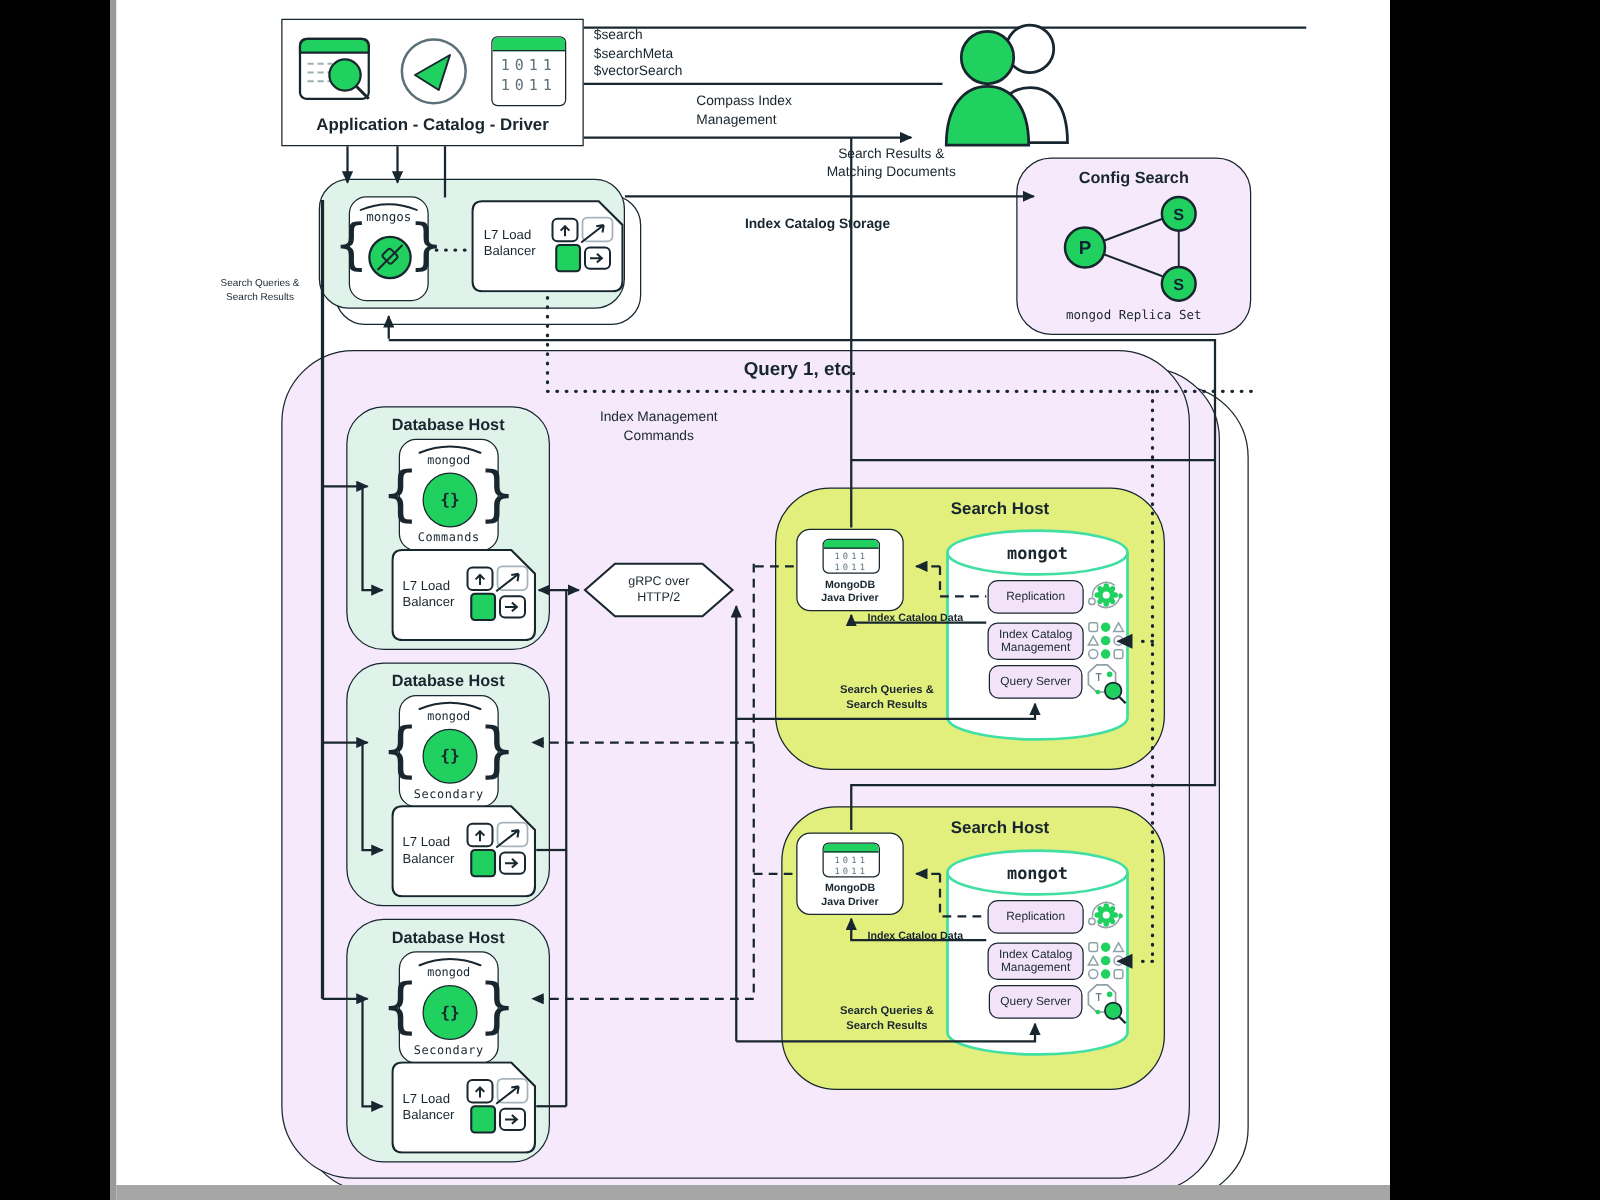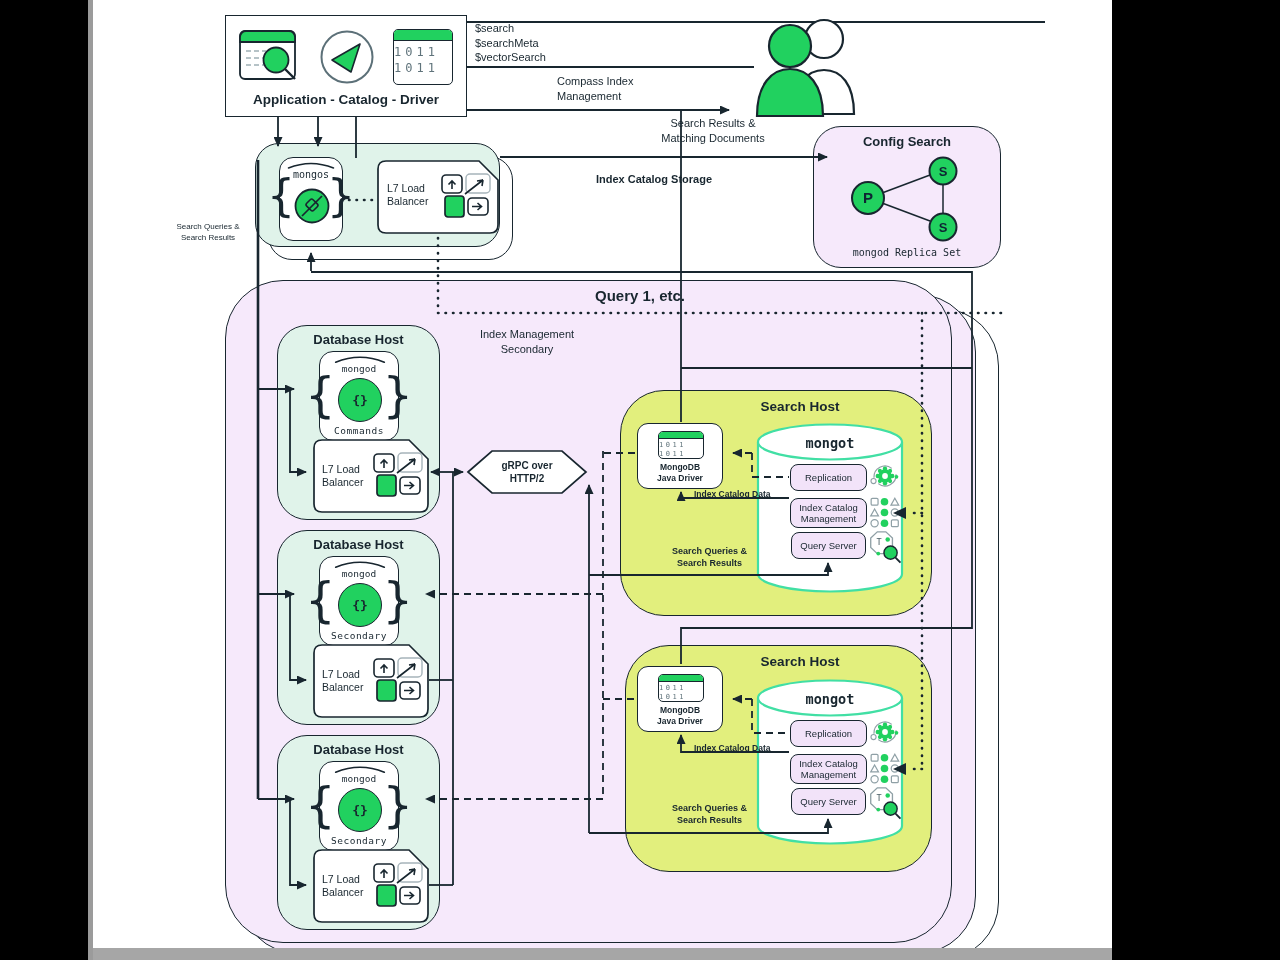--- a/index.html
+++ b/index.html
@@ -23,21 +23,21 @@
   .compbox{background:var(--lav);border:1.5px solid var(--ink);border-radius:8px;
     display:flex;align-items:center;justify-content:center;font-size:9.5px;line-height:11px;
     text-align:center;font-weight:500}
   .bracewrap{position:relative;background:#fff;border:1.8px solid var(--ink);border-radius:14px}
   .brace{position:absolute;font-family:"DejaVu Sans",sans-serif;color:var(--ink);font-weight:400;line-height:1}
   .gcirc{background:var(--green);border:1.8px solid var(--ink);border-radius:50%;
     display:flex;align-items:center;justify-content:center}
   .role{font-size:9.5px;letter-spacing:.5px}
   .winicon{background:#fff;border:1.7px solid var(--ink);border-radius:5px;overflow:hidden}
   .winhead{background:var(--green);border-bottom:1.7px solid var(--ink)}
-  .binrow{color:#5f737b;font-family:"DejaVu Sans Mono",monospace}
+  .binrow{color:#5f737b;text-align:center;font-family:"DejaVu Sans Mono",monospace}
 </style>
 </head>
 <body>
 <div class="stage">
 
 <svg width="0" height="0" style="position:absolute" aria-hidden="true">
 <defs>
   <symbol id="i-lb" viewBox="0 0 54 46">
     <rect x="27" y="1" width="24" height="19" rx="4" fill="#fff" stroke="#a6b4ba" stroke-width="1.4"></rect>
     <rect x="3" y="2" width="20" height="18" rx="4" fill="#fff" stroke="#18262f" stroke-width="1.6"></rect>
@@ -98,21 +98,21 @@
 <div class="abs" style="left:0;top:0;width:88px;height:960px;background:#000"></div>
 <div class="abs" style="left:1112px;top:0;width:168px;height:960px;background:#000"></div>
 <div class="abs" style="left:88px;top:0;width:5px;height:960px;background:#9b9b9b"></div>
 <div class="abs" style="left:93px;top:948px;width:1019px;height:12px;background:#a6a6a6;z-index:70"></div>
 
 <div class="abs rr" style="left:253px;top:308px;width:746px;height:652px;border-radius:58px;background:#fff"></div>
 <div class="abs rr" style="left:240px;top:294px;width:736px;height:660px;border-radius:58px;background:var(--pink)"></div>
 <div class="abs rr" style="left:225px;top:280px;width:727px;height:663px;border-radius:58px;background:var(--pink)"></div>
 <div class="abs ctr" style="left:565px;top:287px;width:150px;font-size:15px;font-weight:700">Query 1, etc.</div>
 <div class="abs ctr pre lbl" style="left:468px;top:327px;width:118px">Index Management
-Secondary</div>
+Commands</div>
 
 <div class="abs rr" style="left:268px;top:156px;width:245px;height:104px;border-radius:24px;background:#fff"></div>
 <div class="abs rr" style="left:255px;top:143px;width:245px;height:104px;border-radius:24px;background:var(--mint)"></div>
 
 <div class="abs bracewrap" style="left:279px;top:157px;width:64px;height:84px">
   <span class="brace" style="left:-13px;top:16px;font-size:44px">{</span>
   <span class="brace" style="right:-13px;top:16px;font-size:44px">}</span>
   <svg class="abs" style="left:6px;top:3px" width="50" height="9">
         <use href="#i-arc"></use>
       </svg>
@@ -383,21 +383,21 @@
     <path d="M438,313 H1004"></path>
     <path d="M922,313 V769"></path>
     <path d="M922,513 H908"></path>
     <path d="M922,769 H908"></path>
   </g>
   <path d="M893,513 L906,507 L906,519 Z" fill="#18262f"></path>
   <path d="M893,769 L906,763 L906,775 Z" fill="#18262f"></path>
   <path d="M468,472 L492,451 H562 L586,472 L562,493 H492 Z" fill="#fff" stroke="#18262f" stroke-width="1.7"></path>
 </svg>
 
-<div class="abs ctr pre above" style="left:477px;top:459px;width:100px;font-size:10px;line-height:13px;font-weight:700">gRPC over
+<div class="abs ctr pre above" style="left:477px;top:459px;width:100px;font-size:10px;line-height:13px;font-weight:400">gRPC over
 HTTP/2</div>
 
 <svg class="abs above" style="left:744px;top:8px" width="120" height="110" viewBox="0 0 120 110">
   <g stroke="#18262f" stroke-width="2.2">
     <circle cx="80" cy="31" r="19" fill="#fff"></circle>
     <path d="M50,106 C50,76 63,62 80,62 C97,62 110,76 110,106 Z" fill="#fff"></path>
     <circle cx="46" cy="38" r="21" fill="#21d15f"></circle>
     <path d="M13,108 C13,76 28,61 46,61 C64,61 79,76 79,108 Z" fill="#21d15f"></path>
   </g>
 </svg>

